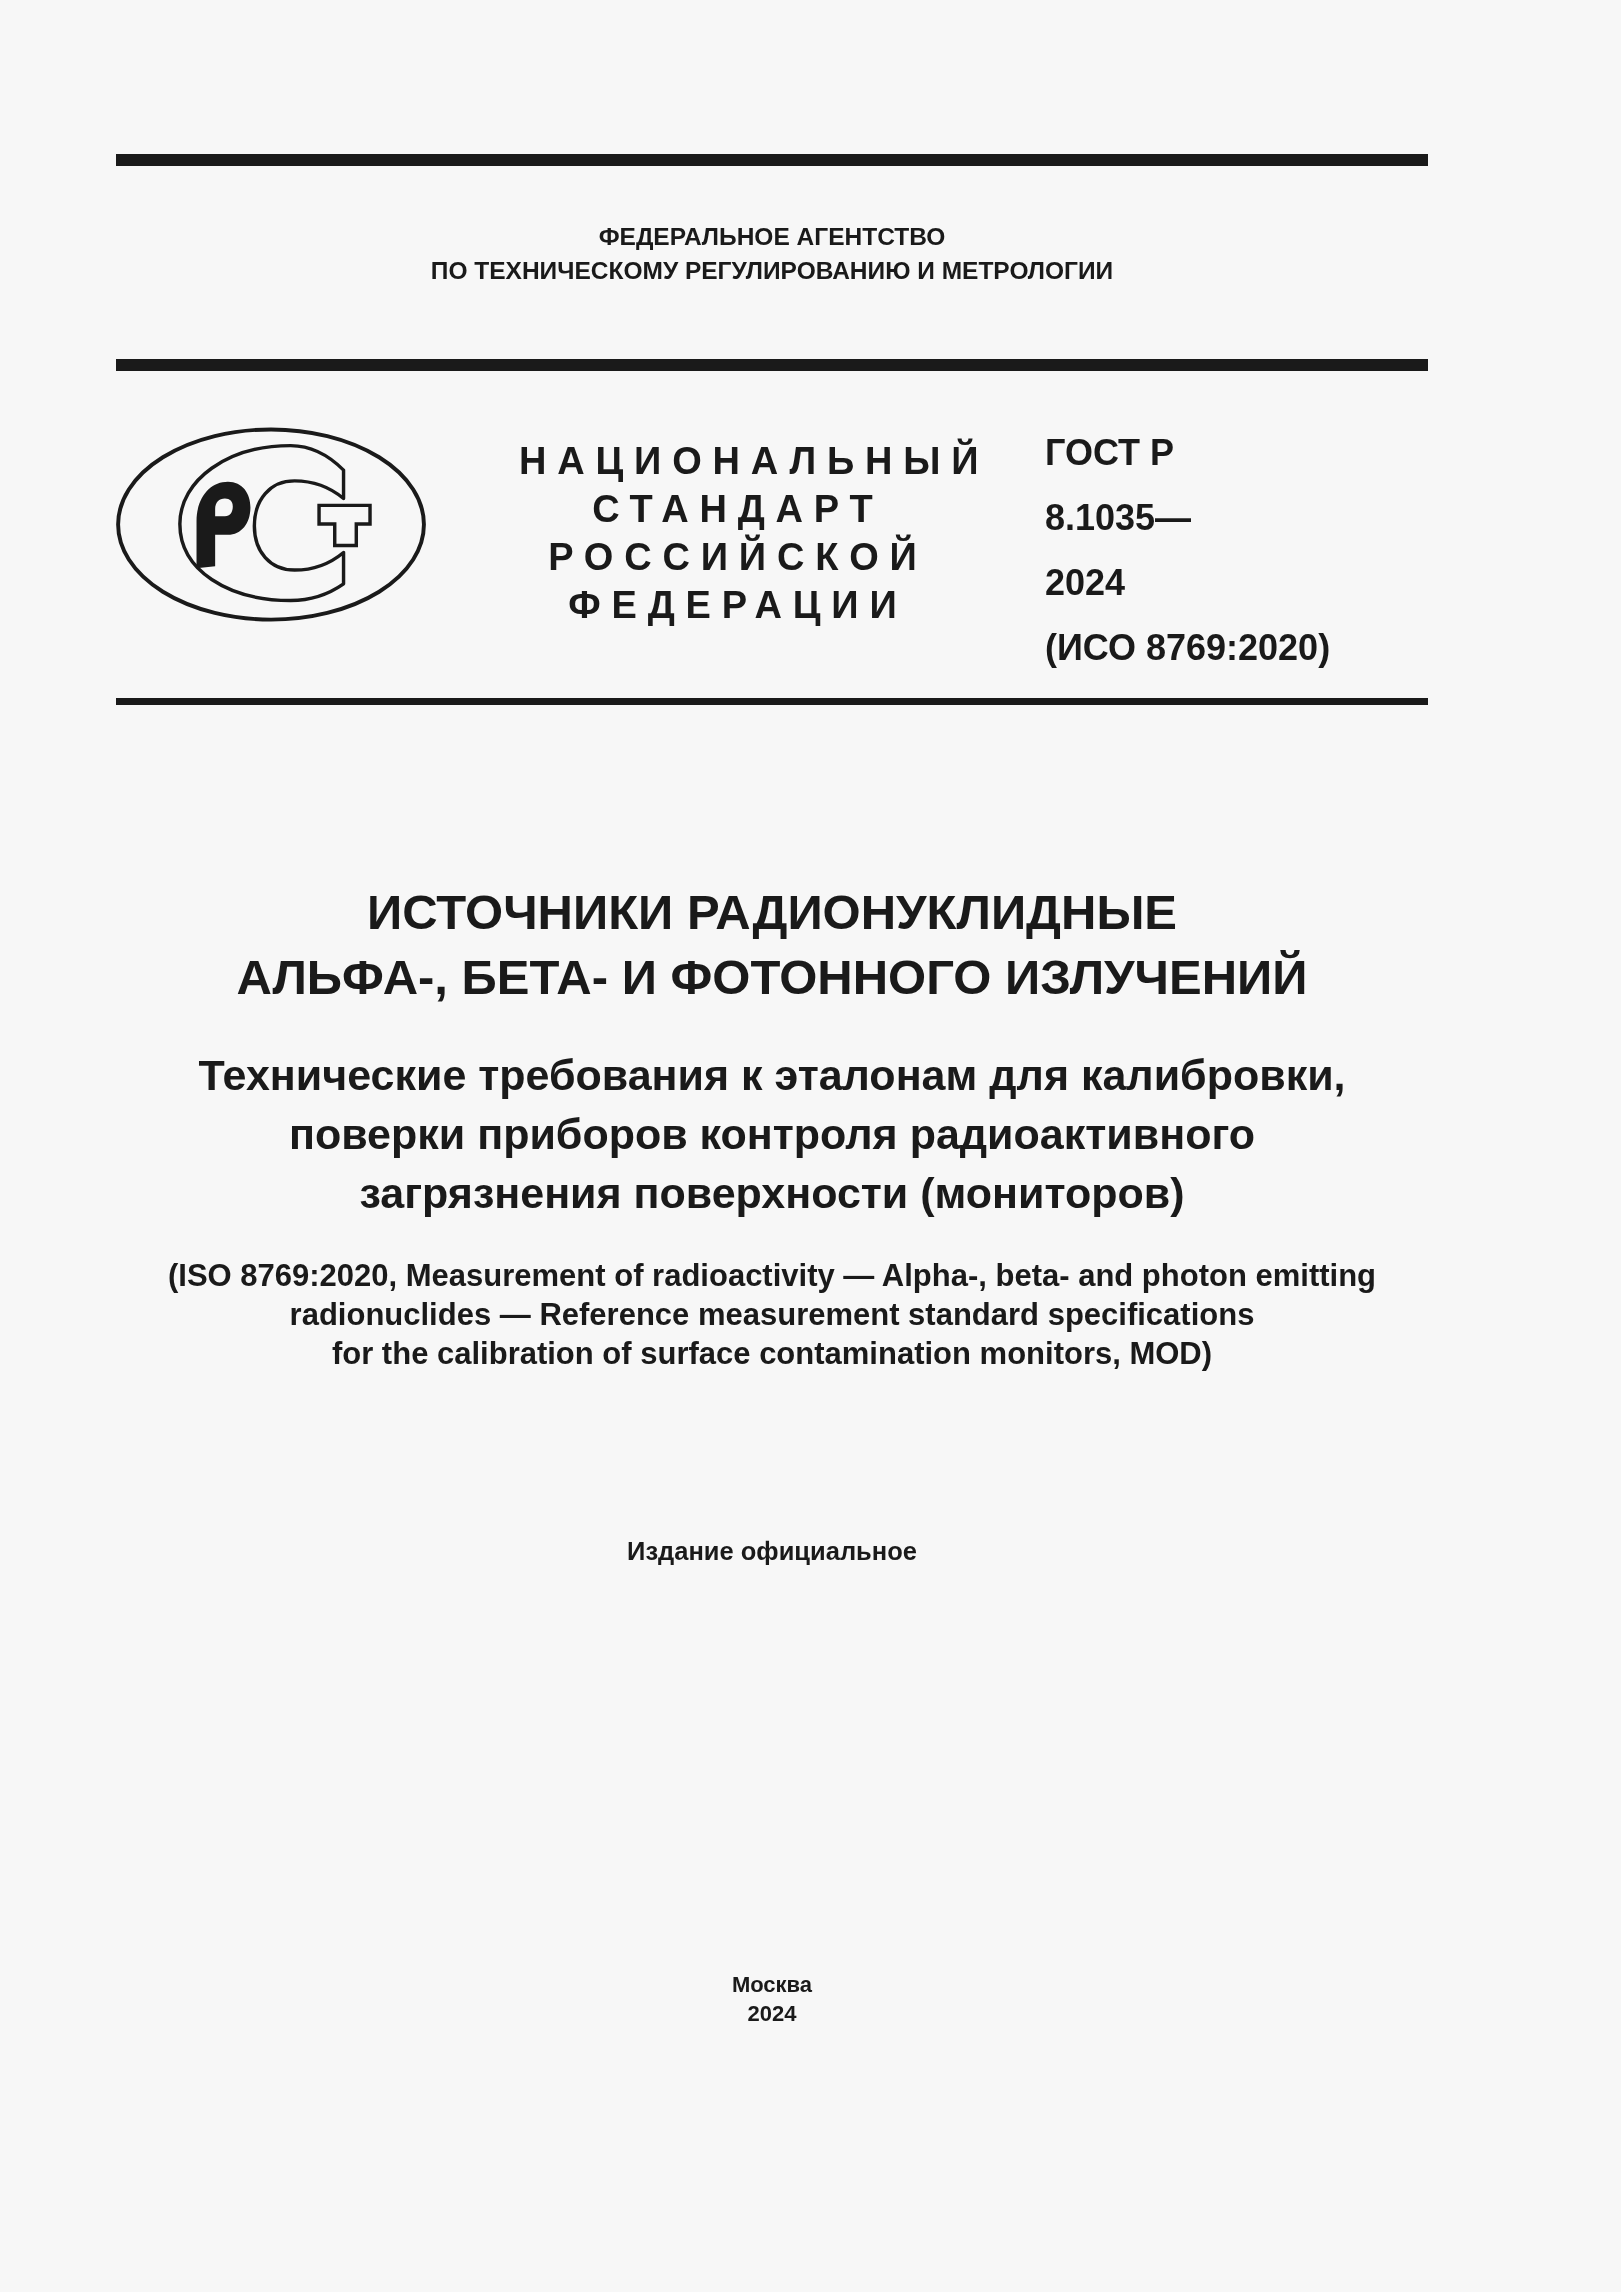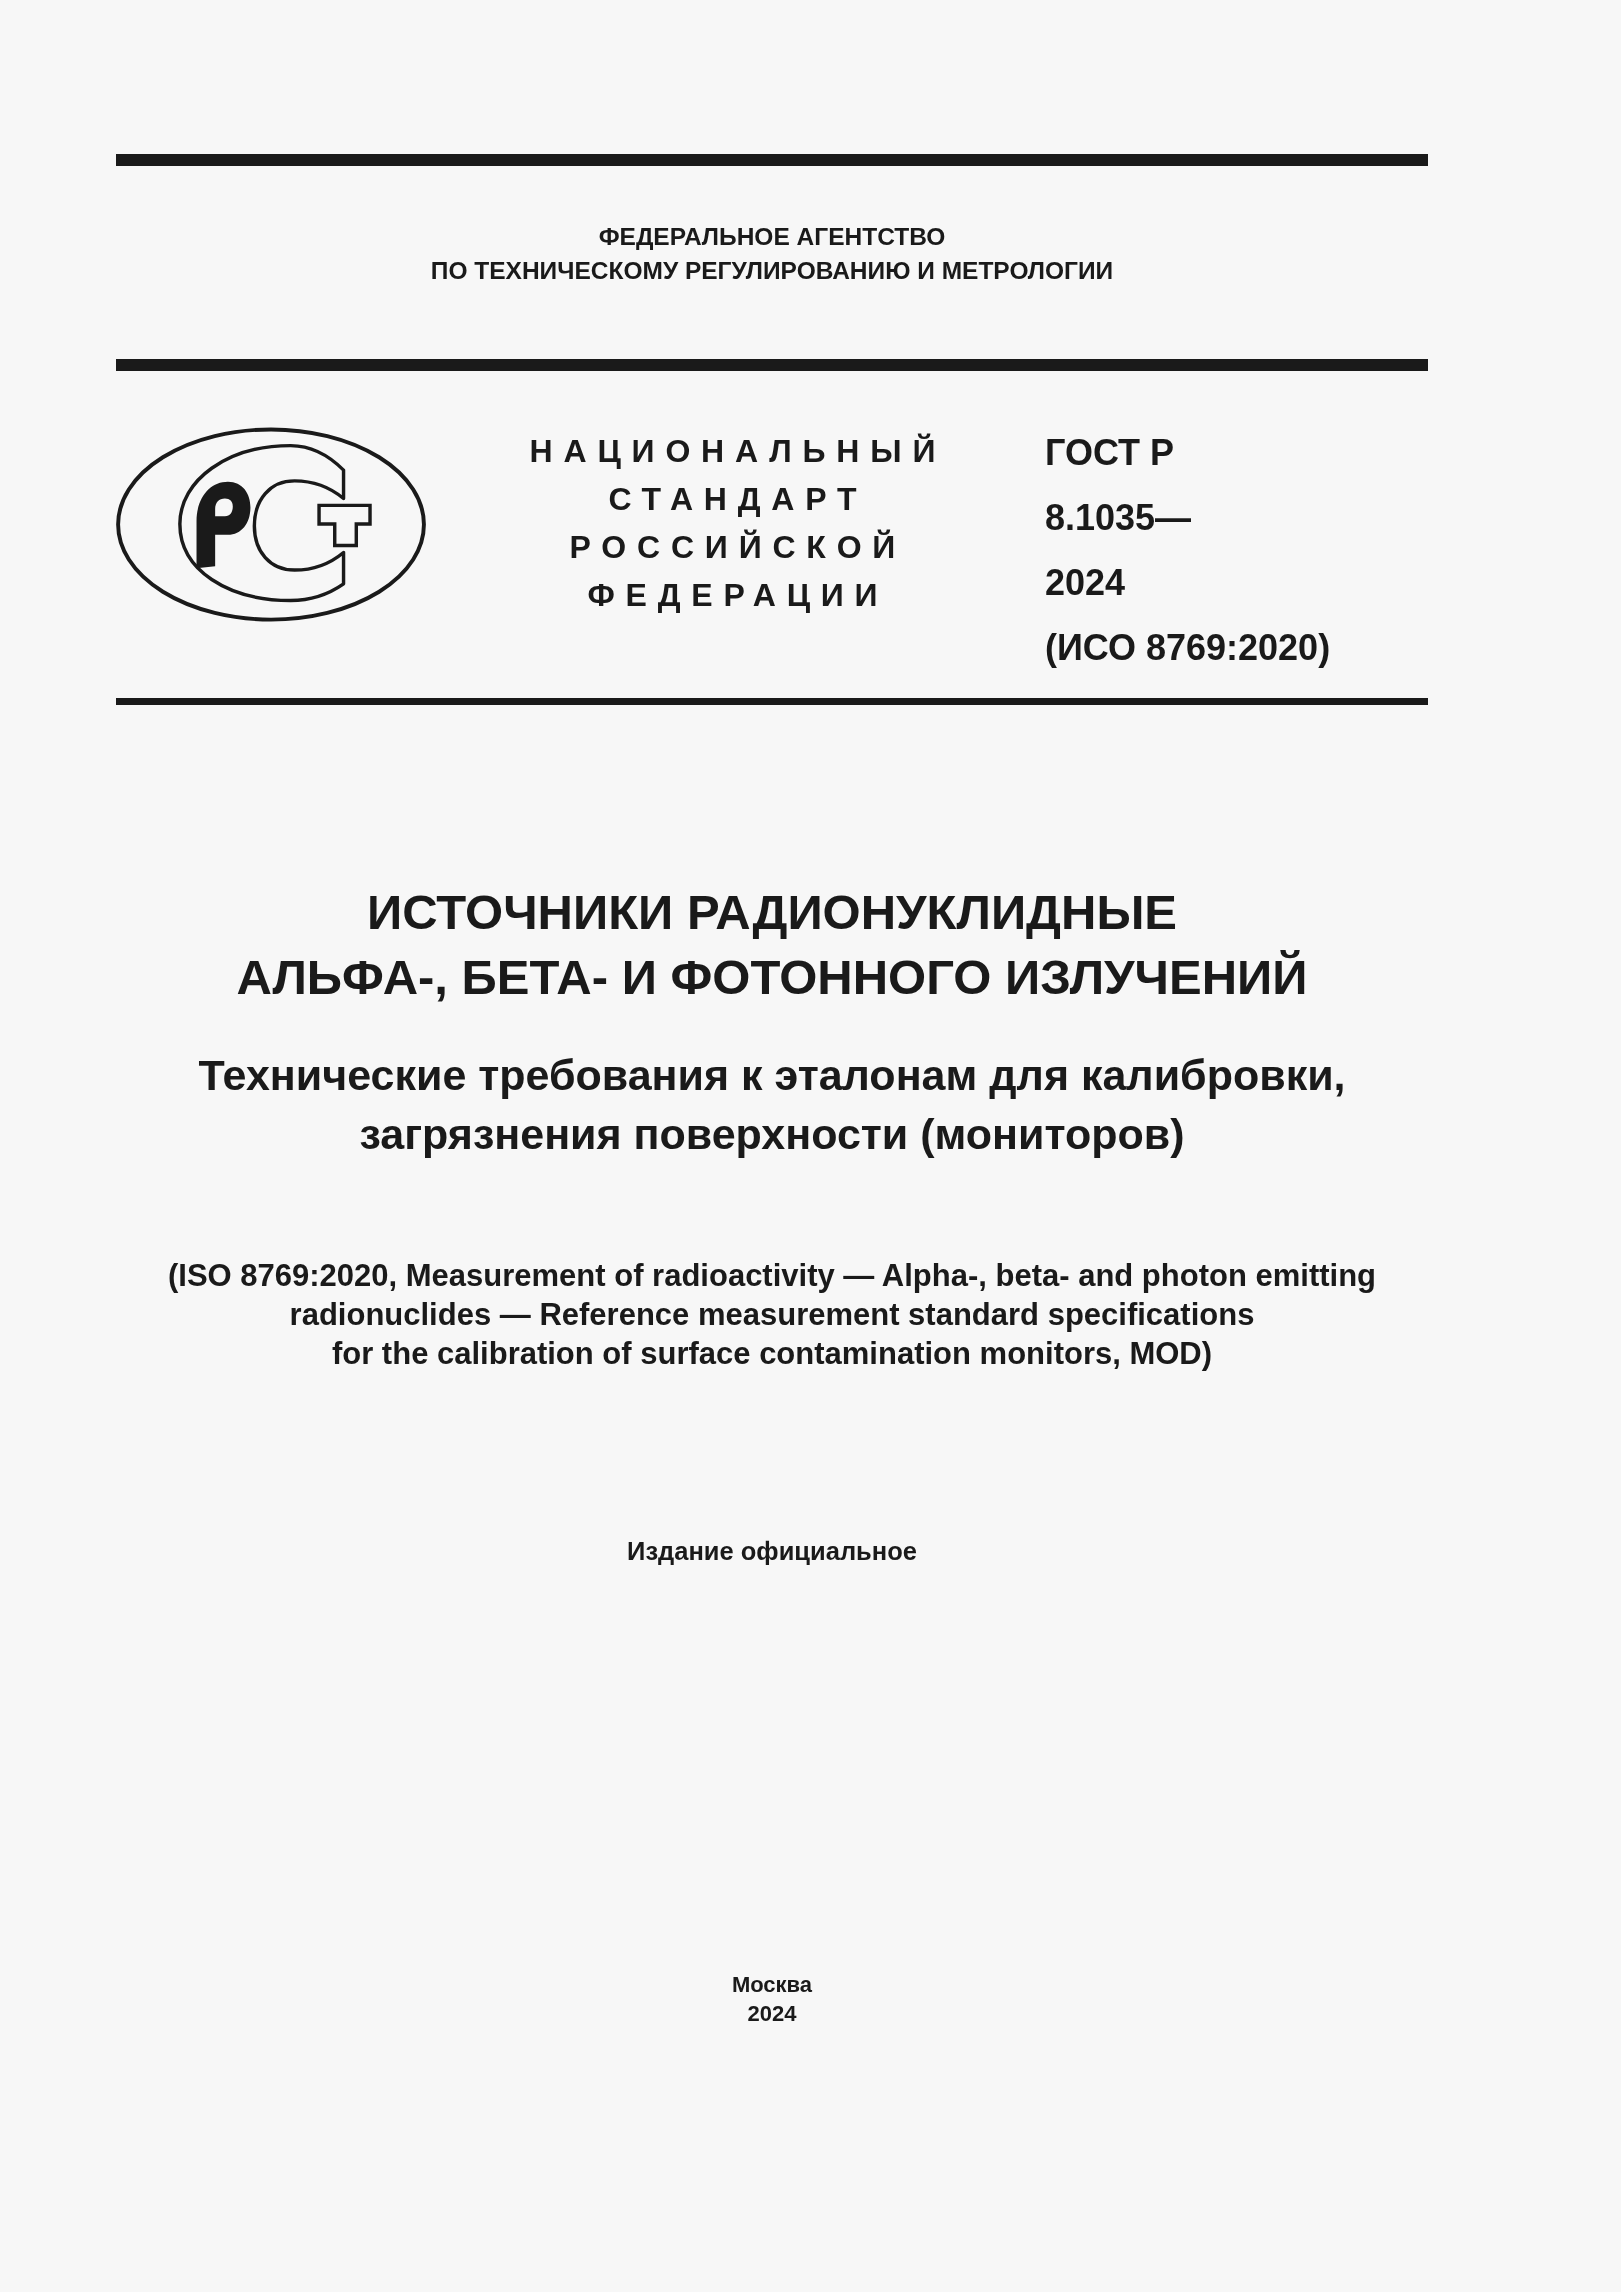--- a/index.html
+++ b/index.html
@@ -15,22 +15,22 @@
   .rule-top { top: 154px; height: 11.8px; }
   .rule-mid { top: 359px; height: 11.8px; }
   .rule-low { top: 698px; height: 6.9px; }
 
   .centered { position: absolute; left: 116px; width: 1312px; text-align: center; font-weight: bold; }
 
   .agency { top: 220px; font-size: 24.5px; line-height: 34px; }
 
   .logo { position: absolute; left: 114px; top: 426px; width: 316px; height: 198px; }
 
-  .national { position: absolute; left: 519px; width: 427px; top: 427px; text-align: center;
-    font-weight: bold; font-size: 32px; line-height: 48px; letter-spacing: 10.8px; }
+  .national { position: absolute; left: 519px; width: 427px; top: 437px; text-align: center;
+    font-weight: bold; font-size: 38px; line-height: 48px; letter-spacing: 10.8px; }
   .national div { margin-right: -10.8px; }
 
   .gost { position: absolute; left: 1045px; top: 420px; font-weight: bold; font-size: 36px; line-height: 65px; white-space: nowrap; }
 
   .title { top: 880px; font-size: 49px; line-height: 65px; }
   .subtitle { top: 1046px; font-size: 43px; line-height: 59px; }
   .eng { top: 1256px; font-size: 31px; line-height: 39px; }
   .edition { top: 1537px; font-size: 25.5px; line-height: 29px; }
   .footer { top: 1970px; font-size: 22px; line-height: 29px; }
 </style>
@@ -72,20 +72,21 @@
 
 <div class="rule rule-low"></div>
 
 <div class="centered title">
   <div>ИСТОЧНИКИ РАДИОНУКЛИДНЫЕ</div>
   <div>АЛЬФА-, БЕТА- И ФОТОННОГО ИЗЛУЧЕНИЙ</div>
 </div>
 
 <div class="centered subtitle">
   <div>Технические требования к эталонам для калибровки,</div>
+  <div>поверки приборов контроля радиоактивного</div>
   <div>загрязнения поверхности (мониторов)</div>
 </div>
 
 <div class="centered eng">
   <div>(ISO 8769:2020, Measurement of radioactivity — Alpha-, beta- and photon emitting</div>
   <div>radionuclides — Reference measurement standard specifications</div>
   <div>for the calibration of surface contamination monitors, MOD)</div>
 </div>
 
 <div class="centered edition">Издание официальное</div>

